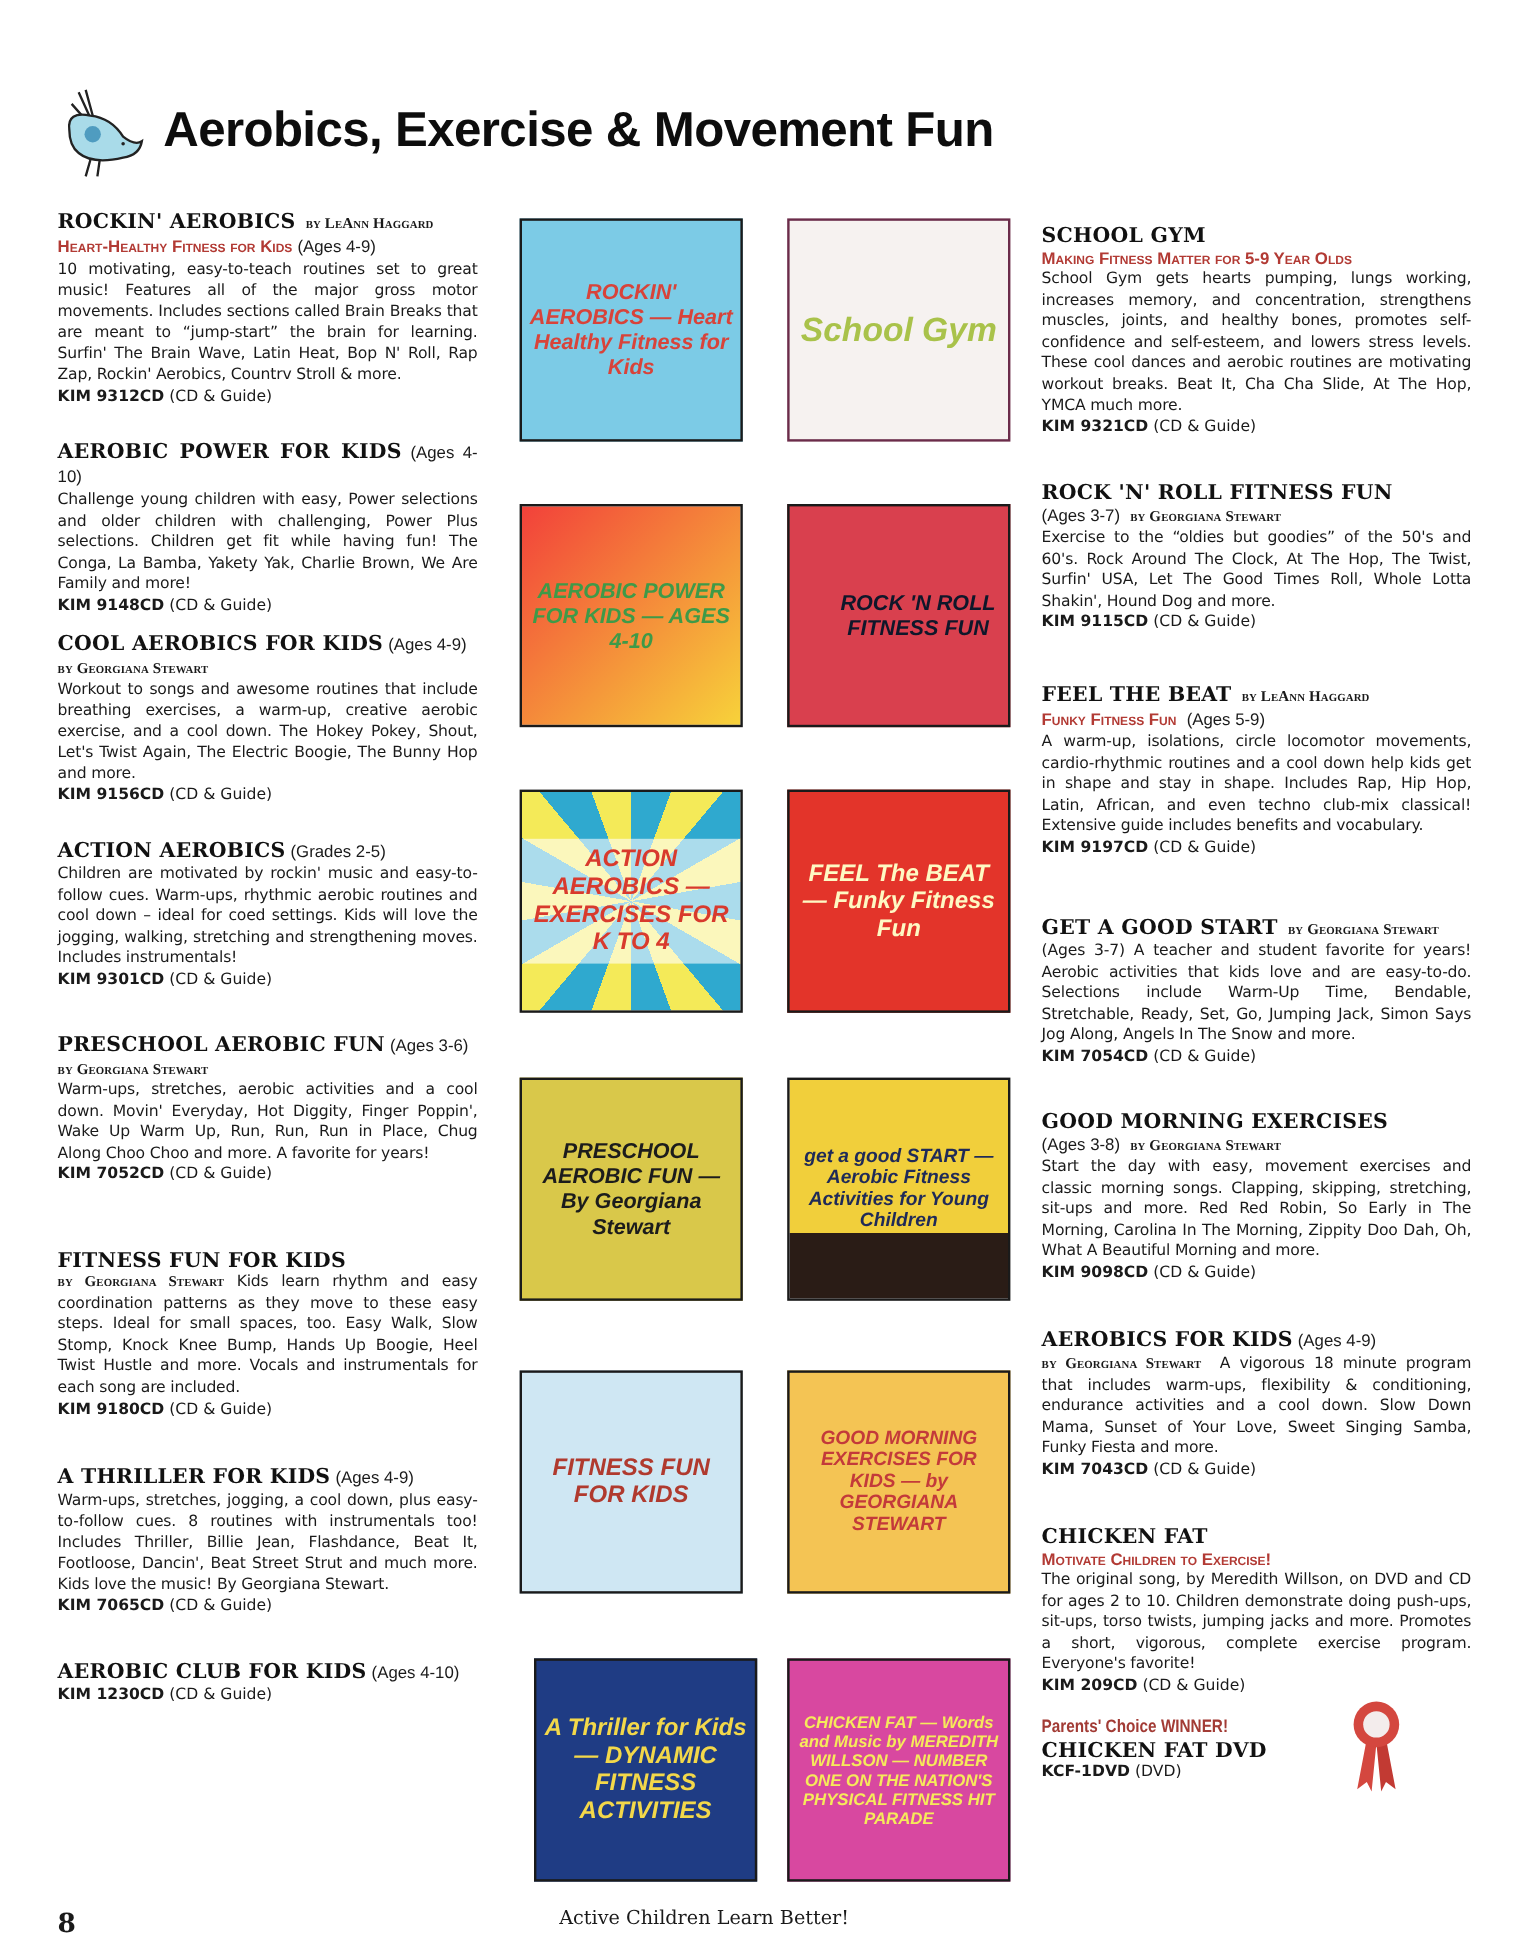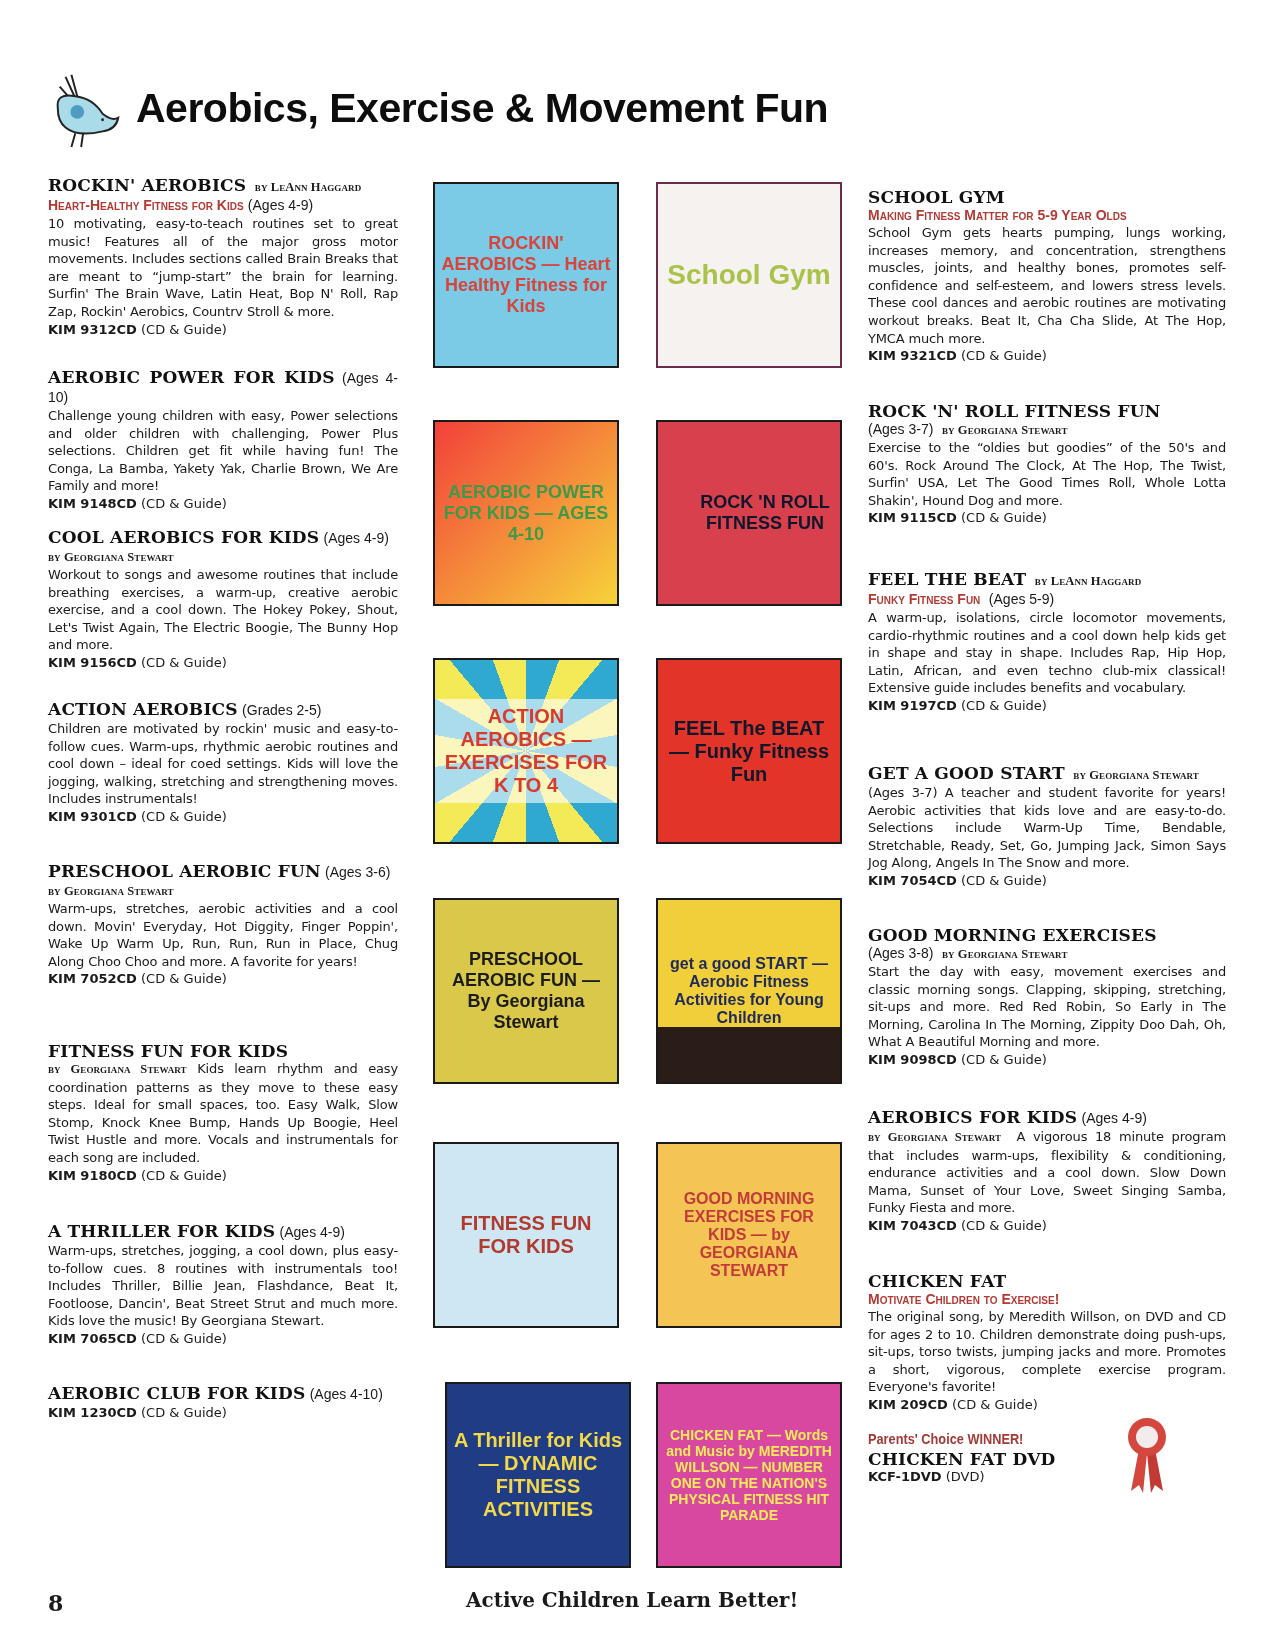--- a/index.html
+++ b/index.html
@@ -18,26 +18,26 @@
               font-variant: small-caps; color: #b23a34; }
   .desc { font-family: "DejaVu Sans", sans-serif; font-size: 13px; line-height: 17.6px; letter-spacing: -0.15px; }
   .desc.sans { font-family: "Liberation Sans", sans-serif; font-size: 14px; }
   .sku { font-family: "DejaVu Sans", sans-serif; font-size: 13px; }
   .sku b { font-weight: bold; }
   .col-left { left: 48px; width: 350px; }
   .col-right { left: 868px; width: 358px; }
   .cover { position: absolute; width: 186px; height: 186px; border: 2px solid #1a1a1a; box-sizing: border-box;
            overflow: hidden; display: flex; align-items: center; justify-content: center; text-align: center;
            font-family: "Liberation Sans", sans-serif; font-weight: bold; }
-  .cover span { display: block; padding: 6px; }
+  .cover span { display: block; padding: 6px; font-style: italic; }
   .ribbon { position: absolute; left: 1125px; top: 1415px; width: 44px; height: 80px; }
   .award { position: absolute; left: 868px; top: 1430px; font-family: "Liberation Sans", sans-serif;
            font-size: 15px; font-weight: bold; color: #a23b35; transform: scaleX(0.85); transform-origin: left; }
   .footer-num { position: absolute; left: 48px; top: 1590px; font-family: "DejaVu Serif", serif; font-weight: bold; font-size: 22px; }
-  .footer-tag { position: absolute; left: 466px; top: 1588px; font-family: "DejaVu Serif", serif; font-weight: bold; font-size: 20px; }
+  .footer-tag { position: absolute; left: 466px; top: 1588px; font-family: "DejaVu Serif", serif; font-weight: normal; font-size: 16px; }
 </style>
 </head>
 <body>
 
 <div class="header">
   <svg class="logo" viewBox="0 0 80 80">
     <path d="M18 8 L28 30 M12 18 L26 34 M24 6 L30 28" stroke="#222" stroke-width="2" fill="none"></path>
     <path d="M10 40 Q8 24 28 28 Q46 30 56 46 Q66 54 72 50 Q70 62 56 64 Q30 70 18 60 Q10 54 10 40 Z" fill="#a9dbe9" stroke="#222" stroke-width="2"></path>
     <circle cx="30" cy="44" r="7" fill="#4f9cc0"></circle>
     <circle cx="56" cy="52" r="1.5" fill="#222"></circle>
@@ -104,21 +104,21 @@
   </div>
 <div class="cover" style="left:433px;top:420px;background:linear-gradient(135deg,#f2413a,#f7d23a);color:#3e9a48;font-size:18px;">
     <span>AEROBIC POWER FOR KIDS — AGES 4-10</span>
   </div>
 <div class="cover" style="left:656px;top:420px;background:#d9404e;color:#0f172a;font-size:18px;padding-left:32px;">
     <span>ROCK 'N ROLL FITNESS FUN</span>
   </div>
 <div class="cover" style="left:433px;top:658px;background:repeating-conic-gradient(#2fa9cf 0 20deg,#f4ea58 20deg 40deg);color:#d83a2d;font-size:20px;">
     <span style="background:rgba(255,255,255,0.6)">ACTION AEROBICS — EXERCISES FOR K TO 4</span>
   </div>
-<div class="cover" style="left:656px;top:658px;background:#e3342a;color:#0f172a;font-size:20px;">
+<div class="cover" style="left:656px;top:658px;background:#e3342a;color:#fef9c3;font-size:20px;">
     <span>FEEL The BEAT — Funky Fitness Fun</span>
   </div>
 <div class="cover" style="left:433px;top:898px;background:#d9c84a;color:#1c1c1c;font-size:18px;">
     <span>PRESCHOOL AEROBIC FUN — By Georgiana Stewart</span>
   </div>
 <div class="cover" style="left:656px;top:898px;background:linear-gradient(#f1cf3b 70%,#2a1c16 70%);color:#1f2a58;font-size:16px;">
     <span>get a good START — Aerobic Fitness Activities for Young Children</span>
   </div>
 <div class="cover" style="left:433px;top:1142px;background:#cfe7f3;color:#b03a2e;font-size:20px;">
     <span>FITNESS FUN FOR KIDS</span>

